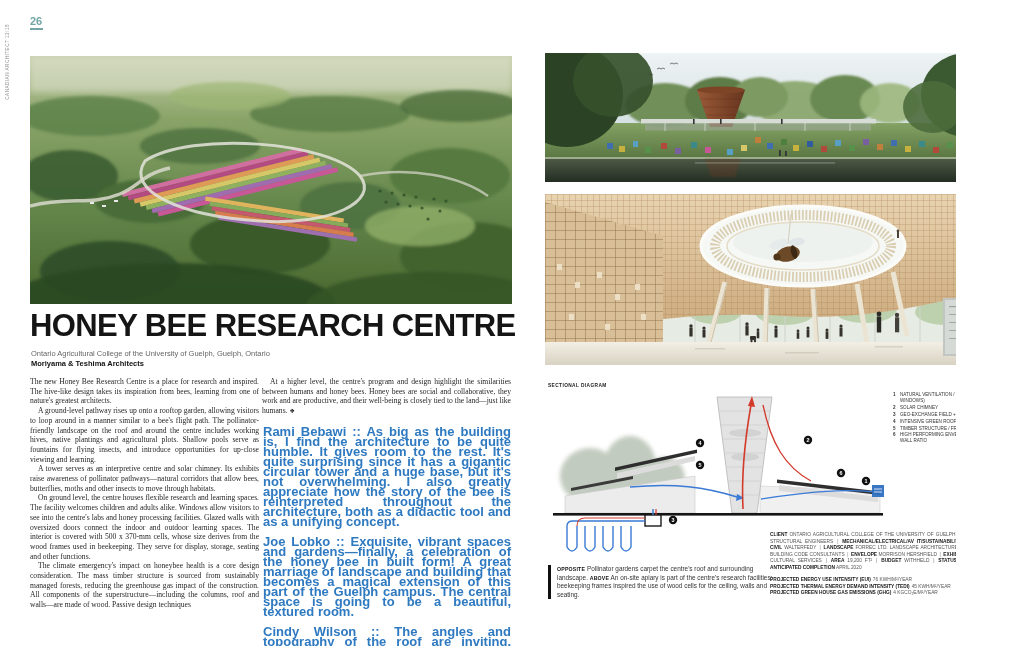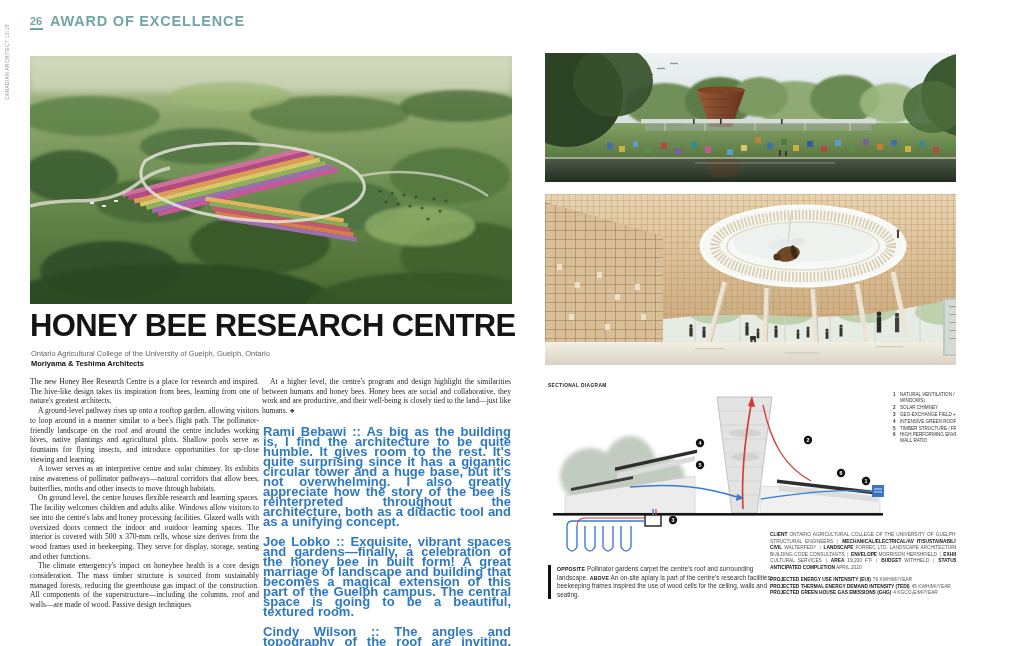--- a/index.html
+++ b/index.html
@@ -45,21 +45,20 @@
 </head>
 <body>
 
 <div id="spread">
 
   <div class="abs spine left" style="left:5px;top:24px;">CANADIAN ARCHITECT 12/18</div>
   <div class="abs spine" style="left:1011px;top:30px;">CANADIAN ARCHITECT 12/18</div>
 
   <div class="abs pagenum" style="left:30px;top:15px;">26</div>
   <div class="abs pagenum-rule" style="left:30px;top:28px;width:13px;"></div>
-  <div class="abs section-title" style="left:50px;top:13px;">AWARD OF EXCELLENCE</div>
 
   <div class="abs pagenum" style="left:975px;top:15px;width:22px;text-align:left;">27</div>
   <div class="abs pagenum-rule" style="left:984px;top:28px;width:13px;"></div>
 
   <div class="abs fig" style="left:30px;top:56px;width:482px;height:248px;">
     <svg width="482" height="248" viewBox="0 0 482 248" preserveAspectRatio="none">
       <defs>
         <linearGradient id="ag" x1="0" y1="0" x2="0" y2="1">
           <stop offset="0" stop-color="#c7cfad"></stop>
             <stop offset=".25" stop-color="#8aa468"></stop>

